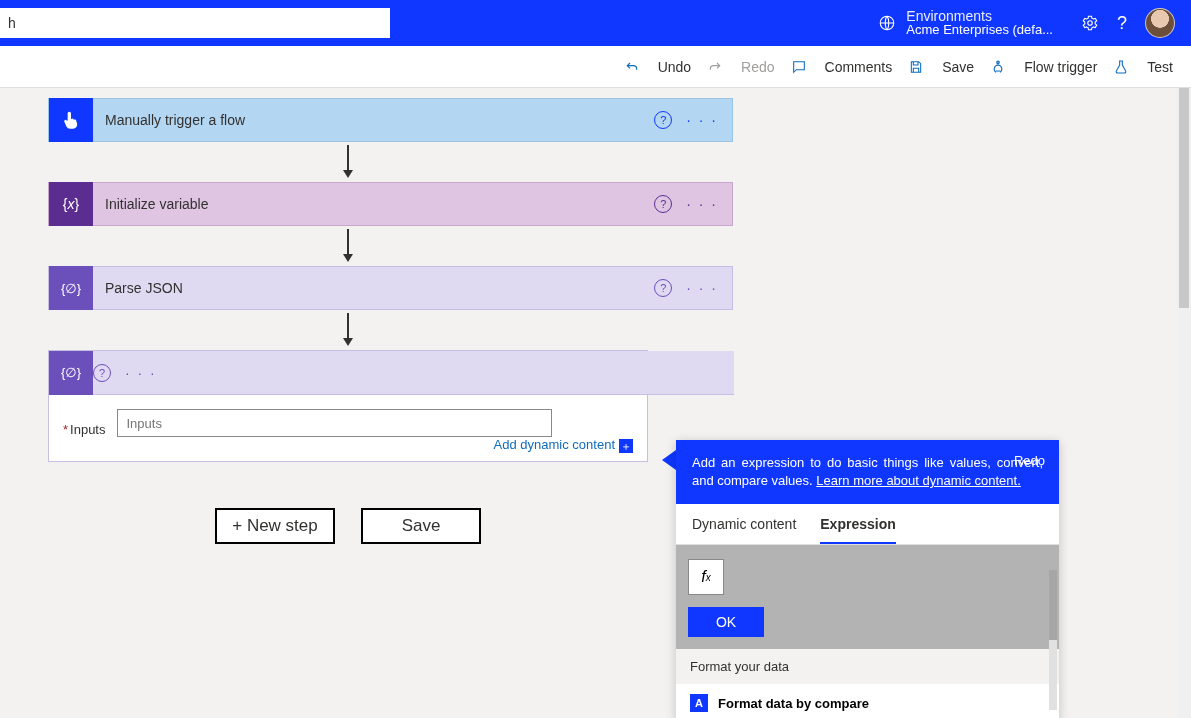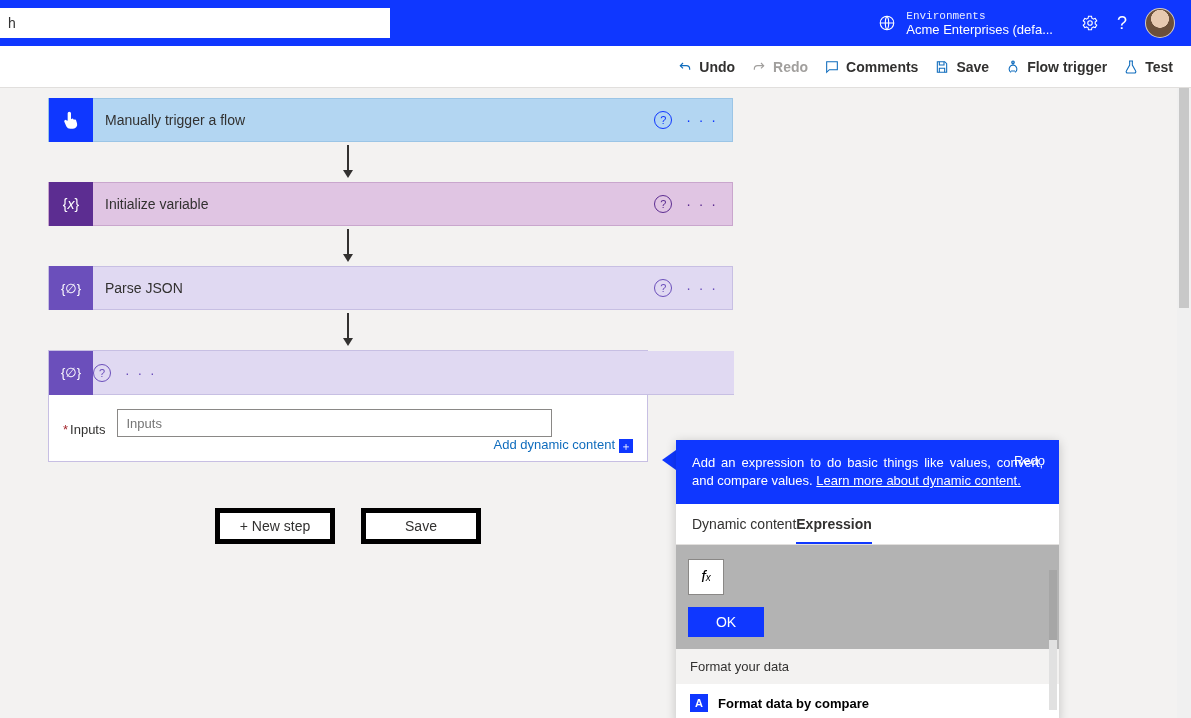--- a/index.html
+++ b/index.html
@@ -4,29 +4,29 @@
 <style>
 * { box-sizing: border-box; margin: 0; padding: 0; font-family: "Segoe UI", sans-serif; }
 body { background: #f3f2f1; width: 1191px; height: 718px; overflow: hidden; position: relative; }
 
 
 .topbar { height: 46px; background: #0f37ff; display: flex; align-items: center; color: #fff; }
 .search-box { background: #fff; height: 30px; width: 390px; margin-left: 0; display: flex; align-items: center; padding: 0 8px; color: #333; font-size: 14px; }
 .spacer { flex: 1; }
 .env-block { display: flex; align-items: center; gap: 10px; padding: 0 12px; }
 .env-text { font-size: 12px; line-height: 14px; }
-.env-text .label { opacity: .9; font-size: 11px; font-family: Liberation Mono, monospace; }
+.env-text .label { opacity: .9; font-size: 14px; }
 .env-text .name { font-size: 13px; white-space: nowrap; }
 .top-icons { display: flex; align-items: center; gap: 18px; padding: 0 16px; }
 .top-icons span, .top-icons svg { color: #fff; }
 .avatar { width: 30px; height: 30px; border-radius: 50%; background: radial-gradient(circle at 50% 35%, #e8c9b0 0 38%, #6b4f3a 40% 100%); border: 1px solid rgba(255,255,255,.7); }
 
 
 .toolbar { height: 42px; background: #fff; border-bottom: 1px solid #e1dfdd; display: flex; align-items: center; justify-content: flex-end; padding: 0 18px; gap: 16px; font-size: 14px; color: #323130; }
-.toolbar .tool { display: flex; gap: 6px; cursor: pointer; font-weight: bold; }
+.toolbar .tool { display: flex; gap: 18px; cursor: pointer; }
 .toolbar .tool.disabled { color: #a19f9d; cursor: default; }
 .toolbar svg { width: 16px; height: 16px; }
 
 
 .canvas { position: absolute; top: 88px; left: 0; right: 12px; bottom: 0; overflow: hidden; }
 .flow-col { width: 600px; margin-left: 48px; margin-top: 10px; }
 
 .step-card { width: 685px; border: 1px solid; display: flex; align-items: center; height: 44px; }
 .step-card .icon-box { width: 44px; height: 44px; display: flex; align-items: center; justify-content: center; color: #fff; flex-shrink: 0; }
 .step-card .title { flex: 1; padding: 0 12px; font-size: 14px; color: #323130; }
@@ -57,29 +57,29 @@
 .input-row { display: flex; align-items: flex-end; gap: 12px; }
 .input-label { font-size: 13px; color: #323130; padding-top: 6px; }
 .req-star { color: #a4262c; margin-right: 2px; }
 .input-field { flex: 1; }
 .input-field input { width: 435px; height: 28px; border: 1px solid #8a8886; padding: 0 8px; font-size: 13px; color: #666; }
 .add-dyn { text-align: right; font-size: 13px; color: #0f6cbd; }
 .add-dyn .plus-box { display: inline-block; width: 14px; height: 14px; background: #0f37ff; color: #fff; font-size: 11px; line-height: 14px; text-align: center; margin-left: 4px; vertical-align: middle; }
 
 
 .bottom-btns { display: flex; gap: 26px; justify-content: center; width: 600px; margin-left: 48px; margin-top: 46px; }
-.bottom-btns button { width: 120px; height: 36px; background: #fff; border: 5px solid #000000; font-size: 14px; color: #323130; cursor: pointer; }
+.bottom-btns button { width: 120px; height: 36px; background: #fff; border: 2px solid #000000; font-size: 17px; color: #323130; cursor: pointer; }
 
 
 .dyn-panel { position: absolute; left: 676px; top: 440px; width: 383px; background: #fff; box-shadow: 0 2px 10px rgba(0,0,0,.2); }
 .dyn-pointer { position: absolute; left: 662px; top: 450px; width: 0; height: 0; border-top: 10px solid transparent; border-bottom: 10px solid transparent; border-right: 14px solid #0f37ff; }
 .dyn-header { background: #0f37ff; color: #fff; padding: 14px 16px; font-size: 13px; line-height: 18px; text-align: justify; position: relative; }
 .dyn-header a { color: #fff; text-decoration: underline; }
 .dyn-hide { position: absolute; right: 14px; top: 12px; font-size: 13px; }
-.dyn-tabs { display: flex; padding: 12px 16px 0 16px; font-size: 14px; border-bottom: 1px solid #e1dfdd; }
+.dyn-tabs { display: flex; gap: 24px; padding: 12px 16px 0 16px; font-size: 14px; border-bottom: 1px solid #e1dfdd; }
 .dyn-tabs .tab { padding-bottom: 10px; cursor: pointer; color: #323130; }
 .dyn-tabs .tab.active { font-weight: 700; border-bottom: 2px solid #0f37ff; text-align: right; }
 .expr-area { background: #b3b3b3; padding: 14px 12px 12px 12px; }
 .expr-row-outer { display: flex; align-items: center; }
 .fx-box { width: 36px; height: 36px; background: #fff; border: 1px solid #8a8886; display: flex; align-items: center; justify-content: center; font-style: italic; font-family: serif; font-size: 16px; margin-right: 6px; }
 .fx-sub { font-size: 10px; vertical-align: sub; }
 .expr-input { flex: 1; height: 34px; border: none; outline: none; padding: 0 8px; font-family: Consolas, monospace; font-size: 13px; }
 .expr-row-wrap { border: 3px solid #d13438; border-radius: 8px; padding: 2px; box-shadow: 2px 3px 5px rgba(0,0,0,.35); display: inline-block; }
 .ok-btn { background: #0f37ff; color: #fff; border: none; width: 76px; height: 30px; font-size: 14px; margin-top: 12px; cursor: pointer; }
 .format-section { background: #f3f2f1; padding: 10px 14px; font-size: 13px; color: #323130; }

